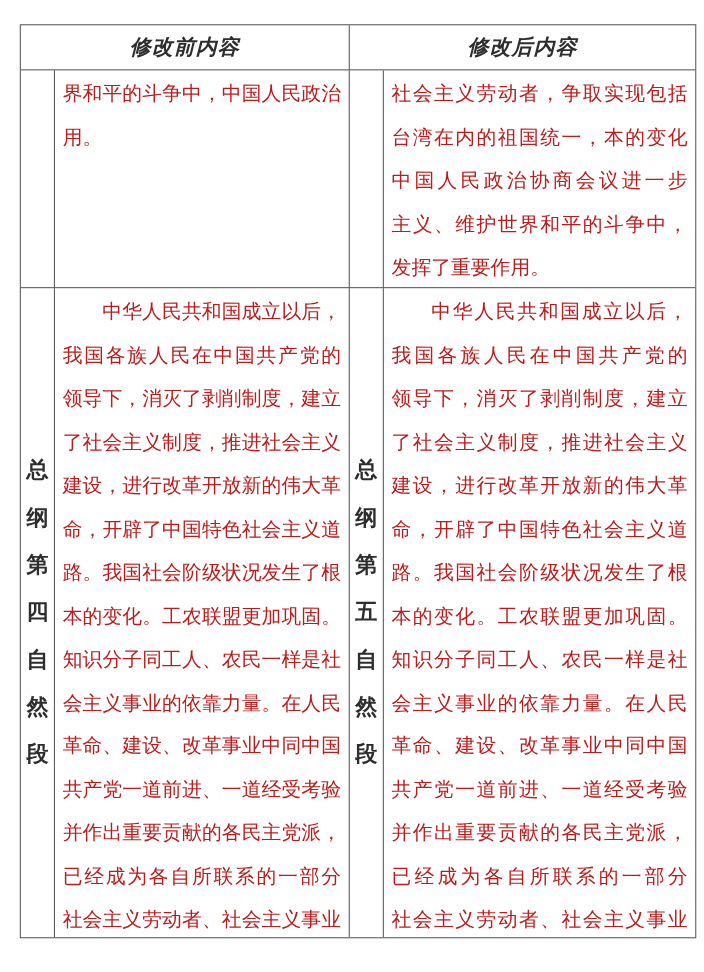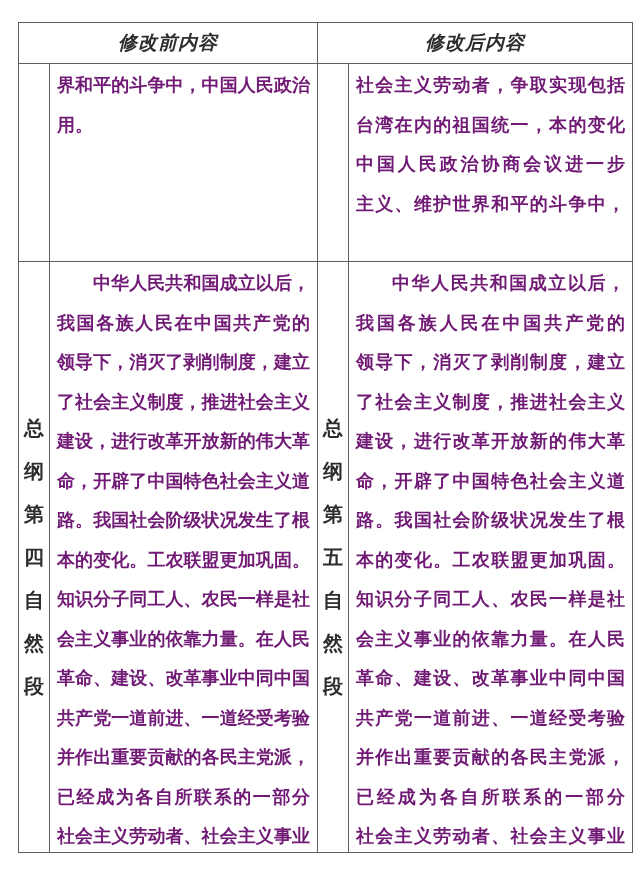--- a/index.html
+++ b/index.html
@@ -16,22 +16,21 @@
     width:613px;height:829px;
     border:1px solid #5e5e5e;
     display:grid;
     grid-template-columns:31px 268px 31px 283px;
     grid-template-rows:41px 198px 590px;
     background:#ffffff;
   }
   .cell{
     box-sizing:border-box;
     overflow:hidden;
-    color:#701a75;
-    font-weight:bold;
+    color:#b91c1c;
   }
   .b-r{border-right:1px solid #5e5e5e;}
   .b-b{border-bottom:1px solid #5e5e5e;}
   .header{
     grid-column:span 2;
     display:flex;align-items:center;justify-content:center;
     font-family:"Liberation Sans","DejaVu Sans",sans-serif;
     font-weight:bold;
     font-size:19px;
     color:#2d2d2d;
@@ -77,20 +76,21 @@
     <div class="cell text-cell b-r b-b">
         <div class="tl just">界和平的斗争中，中国人民政治</div>
         <div class="tl">用。</div>
       </div>
     <div class="cell label-cell b-r b-b"></div>
     <div class="cell text-cell b-b">
         <div class="tl just">社会主义劳动者，争取实现包括</div>
         <div class="tl just">台湾在内的祖国统一，本的变化</div>
         <div class="tl just">中国人民政治协商会议进一步</div>
         <div class="tl just">主义、维护世界和平的斗争中，</div>
+        <div class="tl">发挥了重要作用。</div>
       </div>
 
     <div class="cell label-cell b-r">
         <div class="vchar">总</div>
         <div class="vchar">纲</div>
         <div class="vchar">第</div>
         <div class="vchar">四</div>
         <div class="vchar">自</div>
         <div class="vchar">然</div>
         <div class="vchar">段</div>

